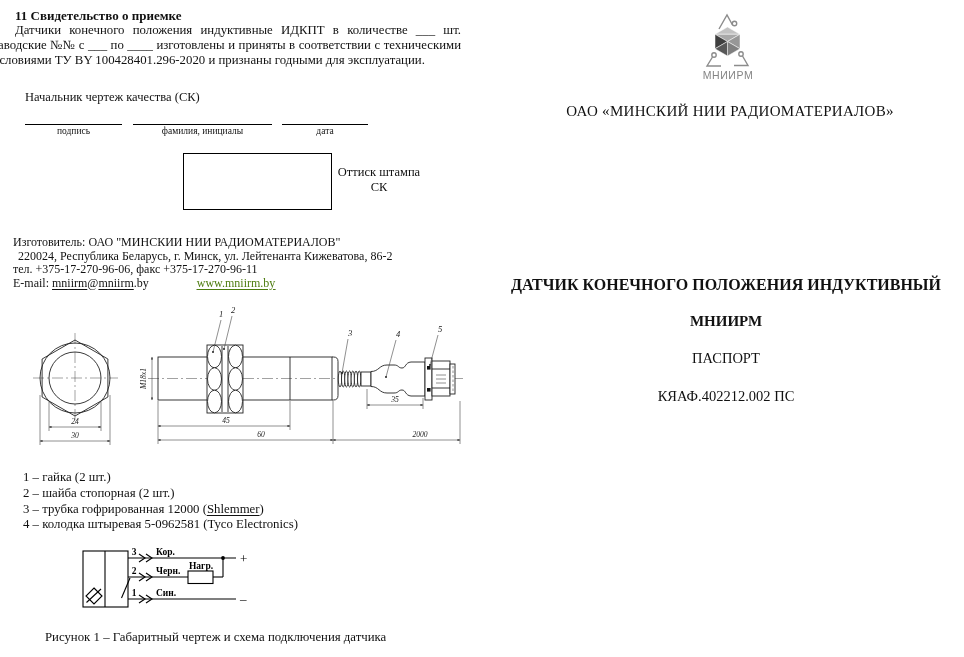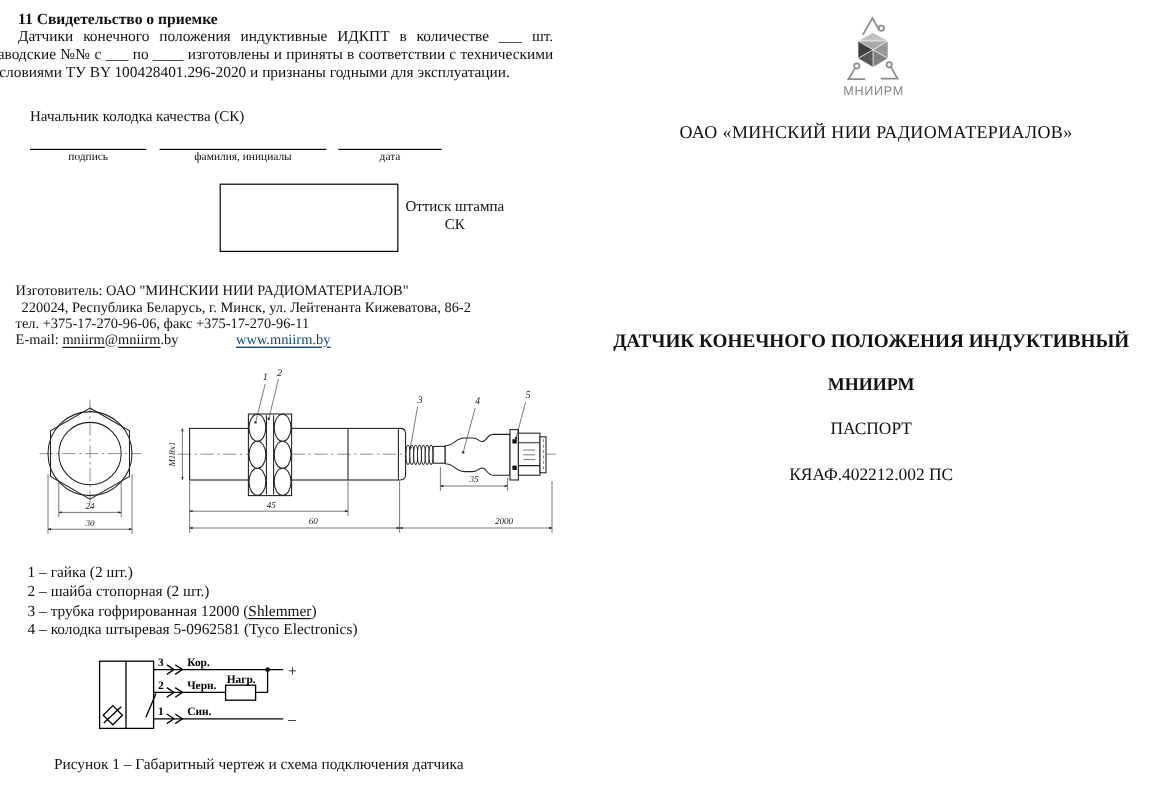--- a/index.html
+++ b/index.html
@@ -18,21 +18,21 @@
   
   .sigline{top:110px;height:14px;border-bottom:1px solid #000;}
   .siglabel{top:126px;text-align:center;font-size:9.5px;}
   .stampbox{left:183px;top:153px;width:147px;height:55px;border:1.2px solid #000;}
   .stampcap{left:333px;top:165px;width:92px;text-align:center;font-size:12.5px;line-height:15px;}
   
   .manu{left:13px;top:236px;font-size:12px;line-height:13.6px;}
   .manu .b{font-weight:normal;}
   .manu .addr{padding-left:5px;}
   .wavy{text-decoration-line:underline;text-decoration-style:wavy;text-decoration-color:#e01010;text-decoration-thickness:1px;text-underline-offset:2px;text-decoration:underline;}
-  .weblink{color:#0c4a6e;text-decoration:underline;cursor:pointer;}
+  .weblink{color:#4d7c0f;text-decoration:underline;cursor:pointer;}
   .gap{display:inline-block;width:42px;}
   
   .parts{left:23px;top:470px;font-size:12.8px;line-height:15.8px;}
   
   .figcap{left:45px;top:630px;font-size:12.8px;}
   
   .orgname{left:495px;top:103px;width:470px;text-align:center;font-size:15px;letter-spacing:.3px;}
   .ptitle{left:488px;top:276px;width:476px;text-align:center;font-weight:bold;font-size:16px;}
   .pcode{left:488px;top:313px;width:476px;text-align:center;font-weight:bold;font-size:15px;}
   .doctype{left:488px;top:350px;width:476px;text-align:center;font-size:14.5px;}
@@ -53,21 +53,21 @@
 </head>
 <body>
 
 <div class="abs acceptance">
   <div class="head">11 Свидетельство о приемке</div>
   <div class="jline indent">Датчики конечного положения индуктивные ИДКПТ в количестве ___ шт.</div>
   <div class="jline">заводские №№ с ___ по ____ изготовлены и приняты в соответствии с техническими</div>
   <div>условиями ТУ BY 100428401.296-2020 и признаны годными для эксплуатации.</div>
 </div>
 
-<div class="abs plain" style="left:25px;top:90px;">Начальник колодка качества (СК)</div>
+<div class="abs plain" style="left:25px;top:90px;">Начальник чертеж качества (СК)</div>
 
 <div class="abs sigline" style="left:25px;width:97px;"></div>
 <div class="abs sigline" style="left:133px;width:139px;"></div>
 <div class="abs sigline" style="left:282px;width:86px;"></div>
 <div class="abs siglabel" style="left:25px;width:97px;">подпись</div>
 <div class="abs siglabel" style="left:133px;width:139px;">фамилия, инициалы</div>
 <div class="abs siglabel" style="left:282px;width:86px;">дата</div>
 
 <div class="abs stampbox"></div>
 <div class="abs stampcap">

